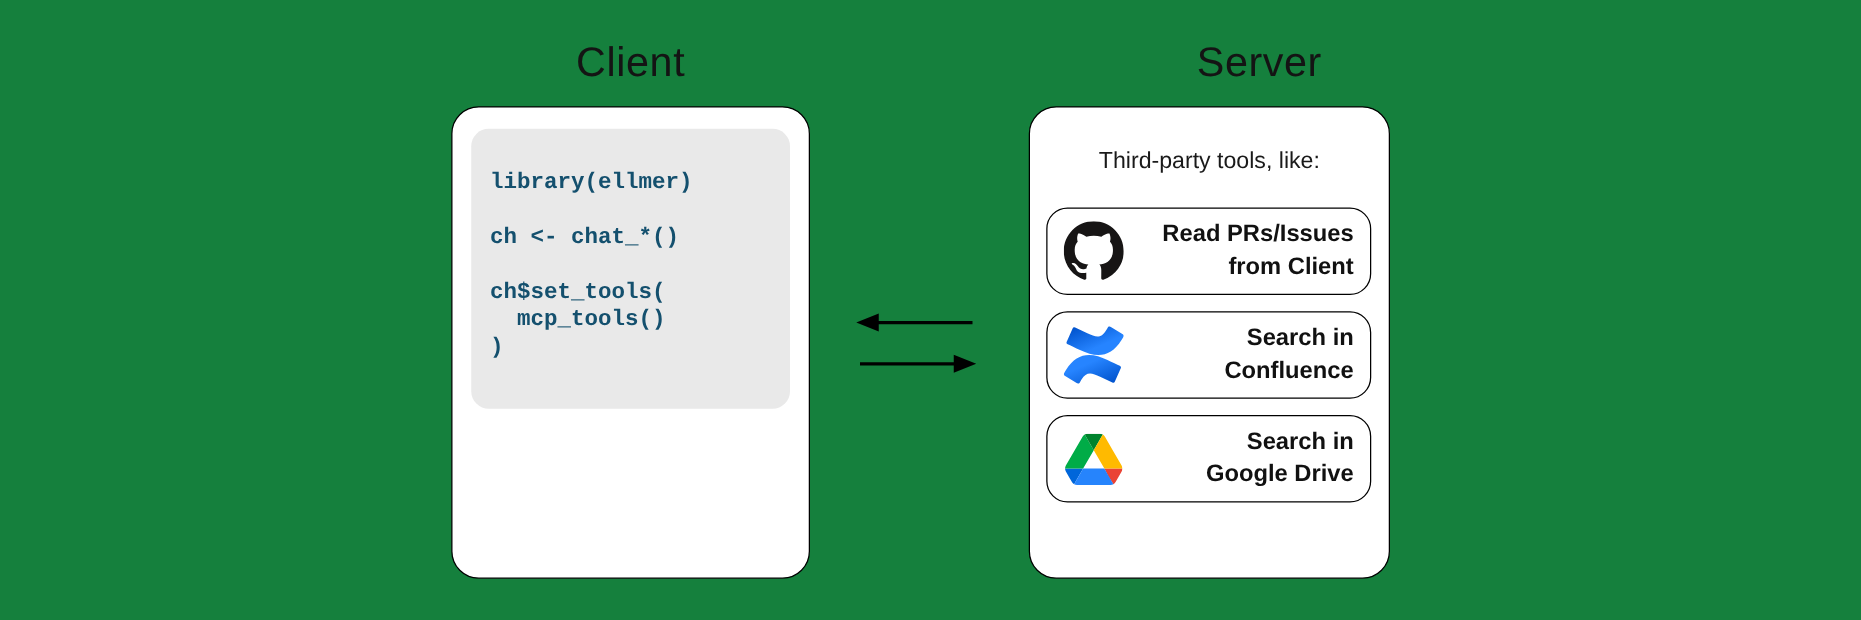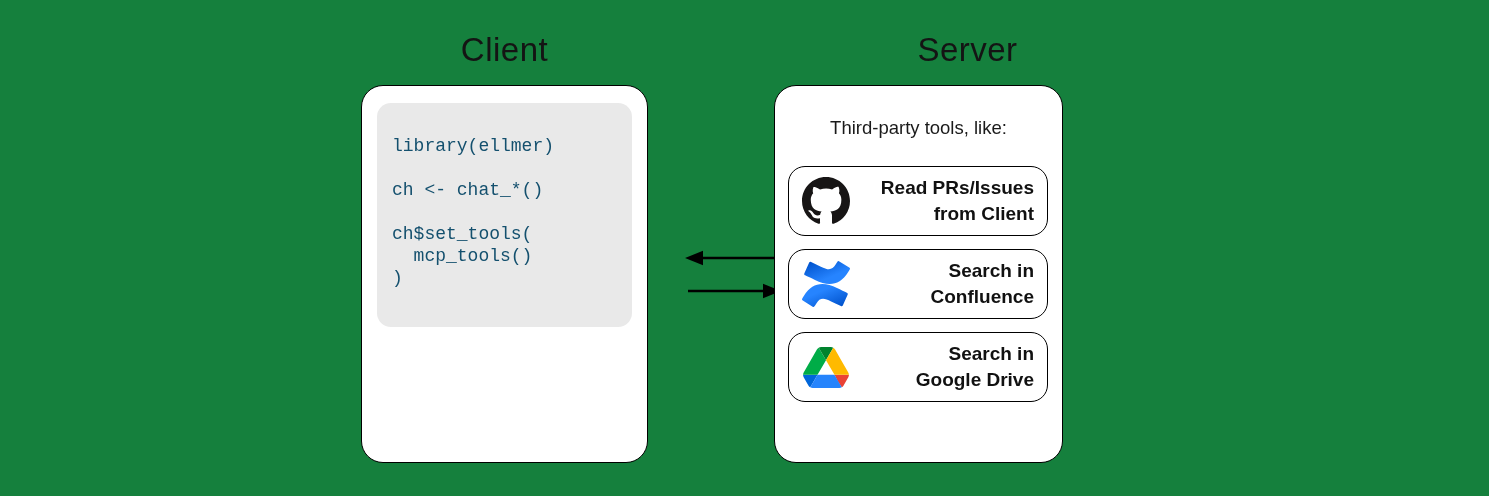--- a/index.html
+++ b/index.html
@@ -16,44 +16,44 @@
     position: absolute;
     top: 31px;
     height: 40px;
     text-align: center;
     font-size: 33px;
     font-weight: 400;
     color: #141414;
     letter-spacing: 0.5px;
   }
   .client-title { left: 361px; width: 287px; }
-  .server-title { left: 823px; width: 289px; }
+  .server-title { left: 863px; width: 289px; }
   .big-box {
     position: absolute;
     top: 85px;
     width: 287px;
     height: 378px;
     background: #ffffff;
     border: 1.4px solid #000000;
     border-radius: 22px;
   }
   .client-box { left: 361px; }
-  .server-box { left: 774px; width: 289px; }
+  .server-box { left: 823px; width: 289px; }
   .code-block {
     position: absolute;
     left: 15px;
     top: 17px;
     width: 255px;
     height: 224px;
     background: #e9e9e9;
     border-radius: 14px;
     padding: 32px 10px 0 15px;
     font-family: "Liberation Mono", monospace;
     font-size: 18px;
-    font-weight: normal;
+    font-weight: bold;
     line-height: 22px;
     color: #14506e;
     white-space: pre;
     overflow: hidden;
   }
   .server-subtitle {
     position: absolute;
     left: 0;
     top: 31px;
     width: 100%;

